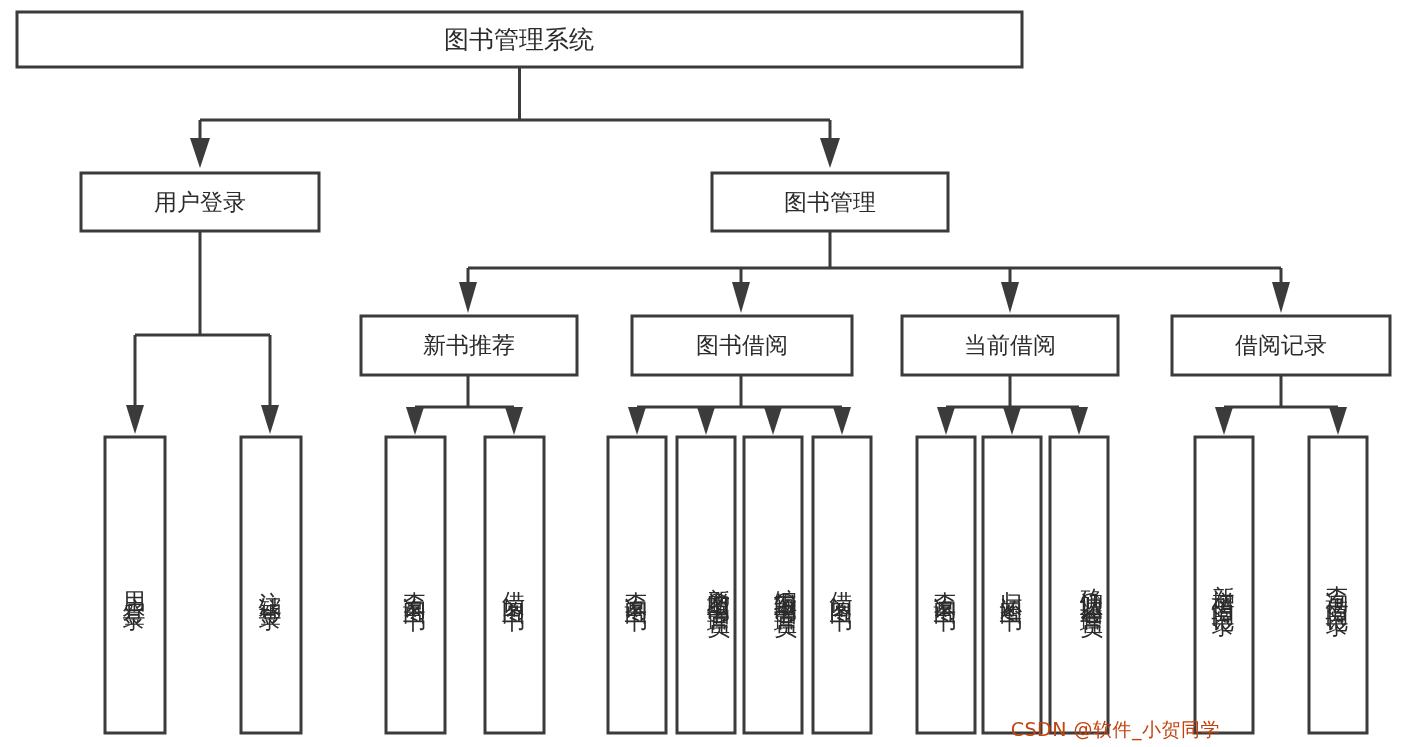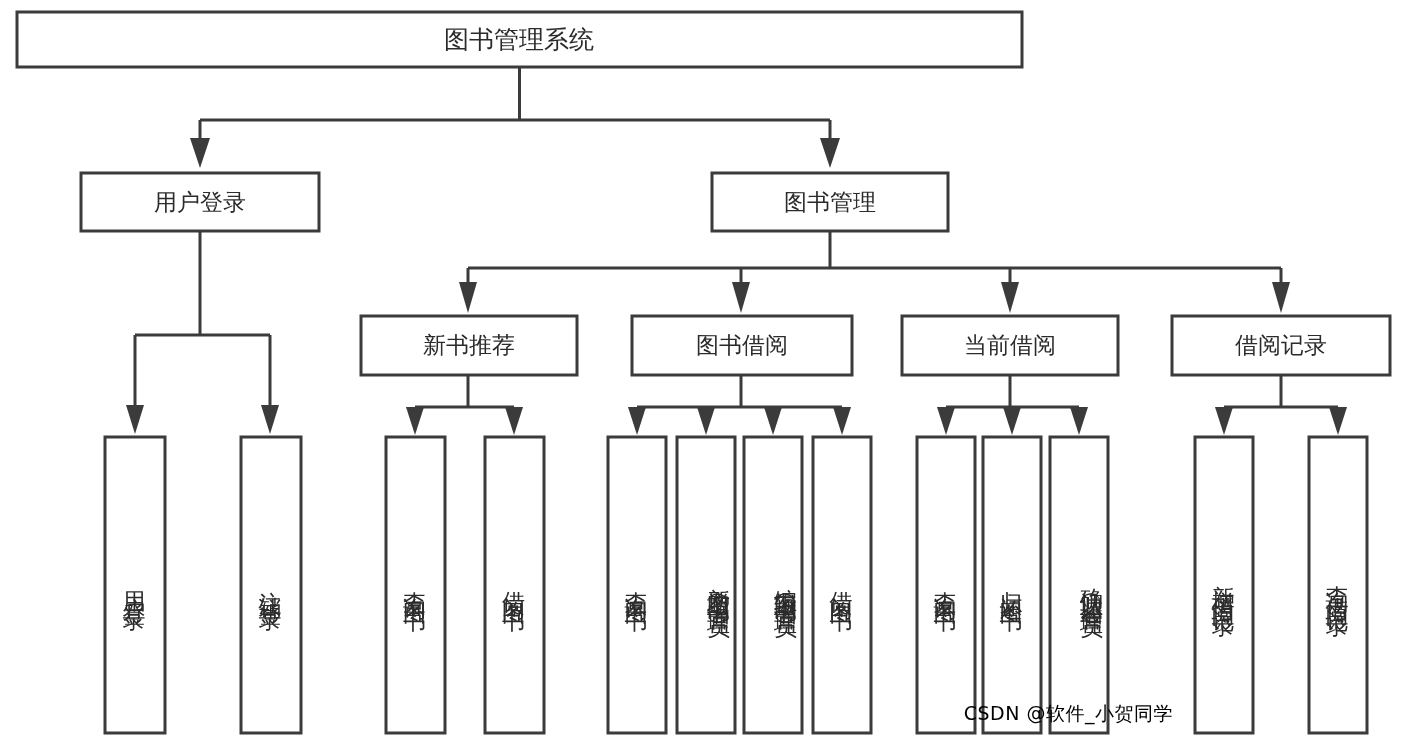--- a/index.html
+++ b/index.html
@@ -1,36 +1,36 @@
 <!DOCTYPE html>
 <html><head>
 <meta charset="utf-8">
 <style>
   html,body{margin:0;padding:0;background:#ffffff;}
   body{
     width:1405px;height:747px;overflow:hidden;
     font-family:"DejaVu Sans","Liberation Sans",sans-serif;
   }
-  #stage{position:relative;width:1181px;height:747px;background:#fff;}
+  #stage{position:relative;width:1181px;height:747px;background:#fff;padding-left:47px;}
   svg.diagram{position:absolute;left:0;top:0;width:1405px;height:747px;}
   .node-rect{fill:#ffffff;stroke:#3b3b3b;stroke-width:3;}
   .edge{stroke:#3b3b3b;stroke-width:3;fill:none;}
   .arrow-head{fill:#3b3b3b;stroke:none;}
   .node-label{
     fill:#2b2b2b;
     font-family:"DejaVu Sans","Liberation Sans",sans-serif;
     font-size:23px;
     text-anchor:middle;
     dominant-baseline:middle;
   }
   .title-label{font-size:25px;}
   .watermark{
     position:absolute;
-    right:8px;bottom:20px;
-    color:#000000;
+    right:8px;bottom:4px;
+    color:#c2410c;
     font-size:19px;
     font-family:"DejaVu Sans","Liberation Sans",sans-serif;
     white-space:nowrap;
     letter-spacing:0.5px;
   }
 </style>
 </head>
 <body>
 
 <div id="stage">

